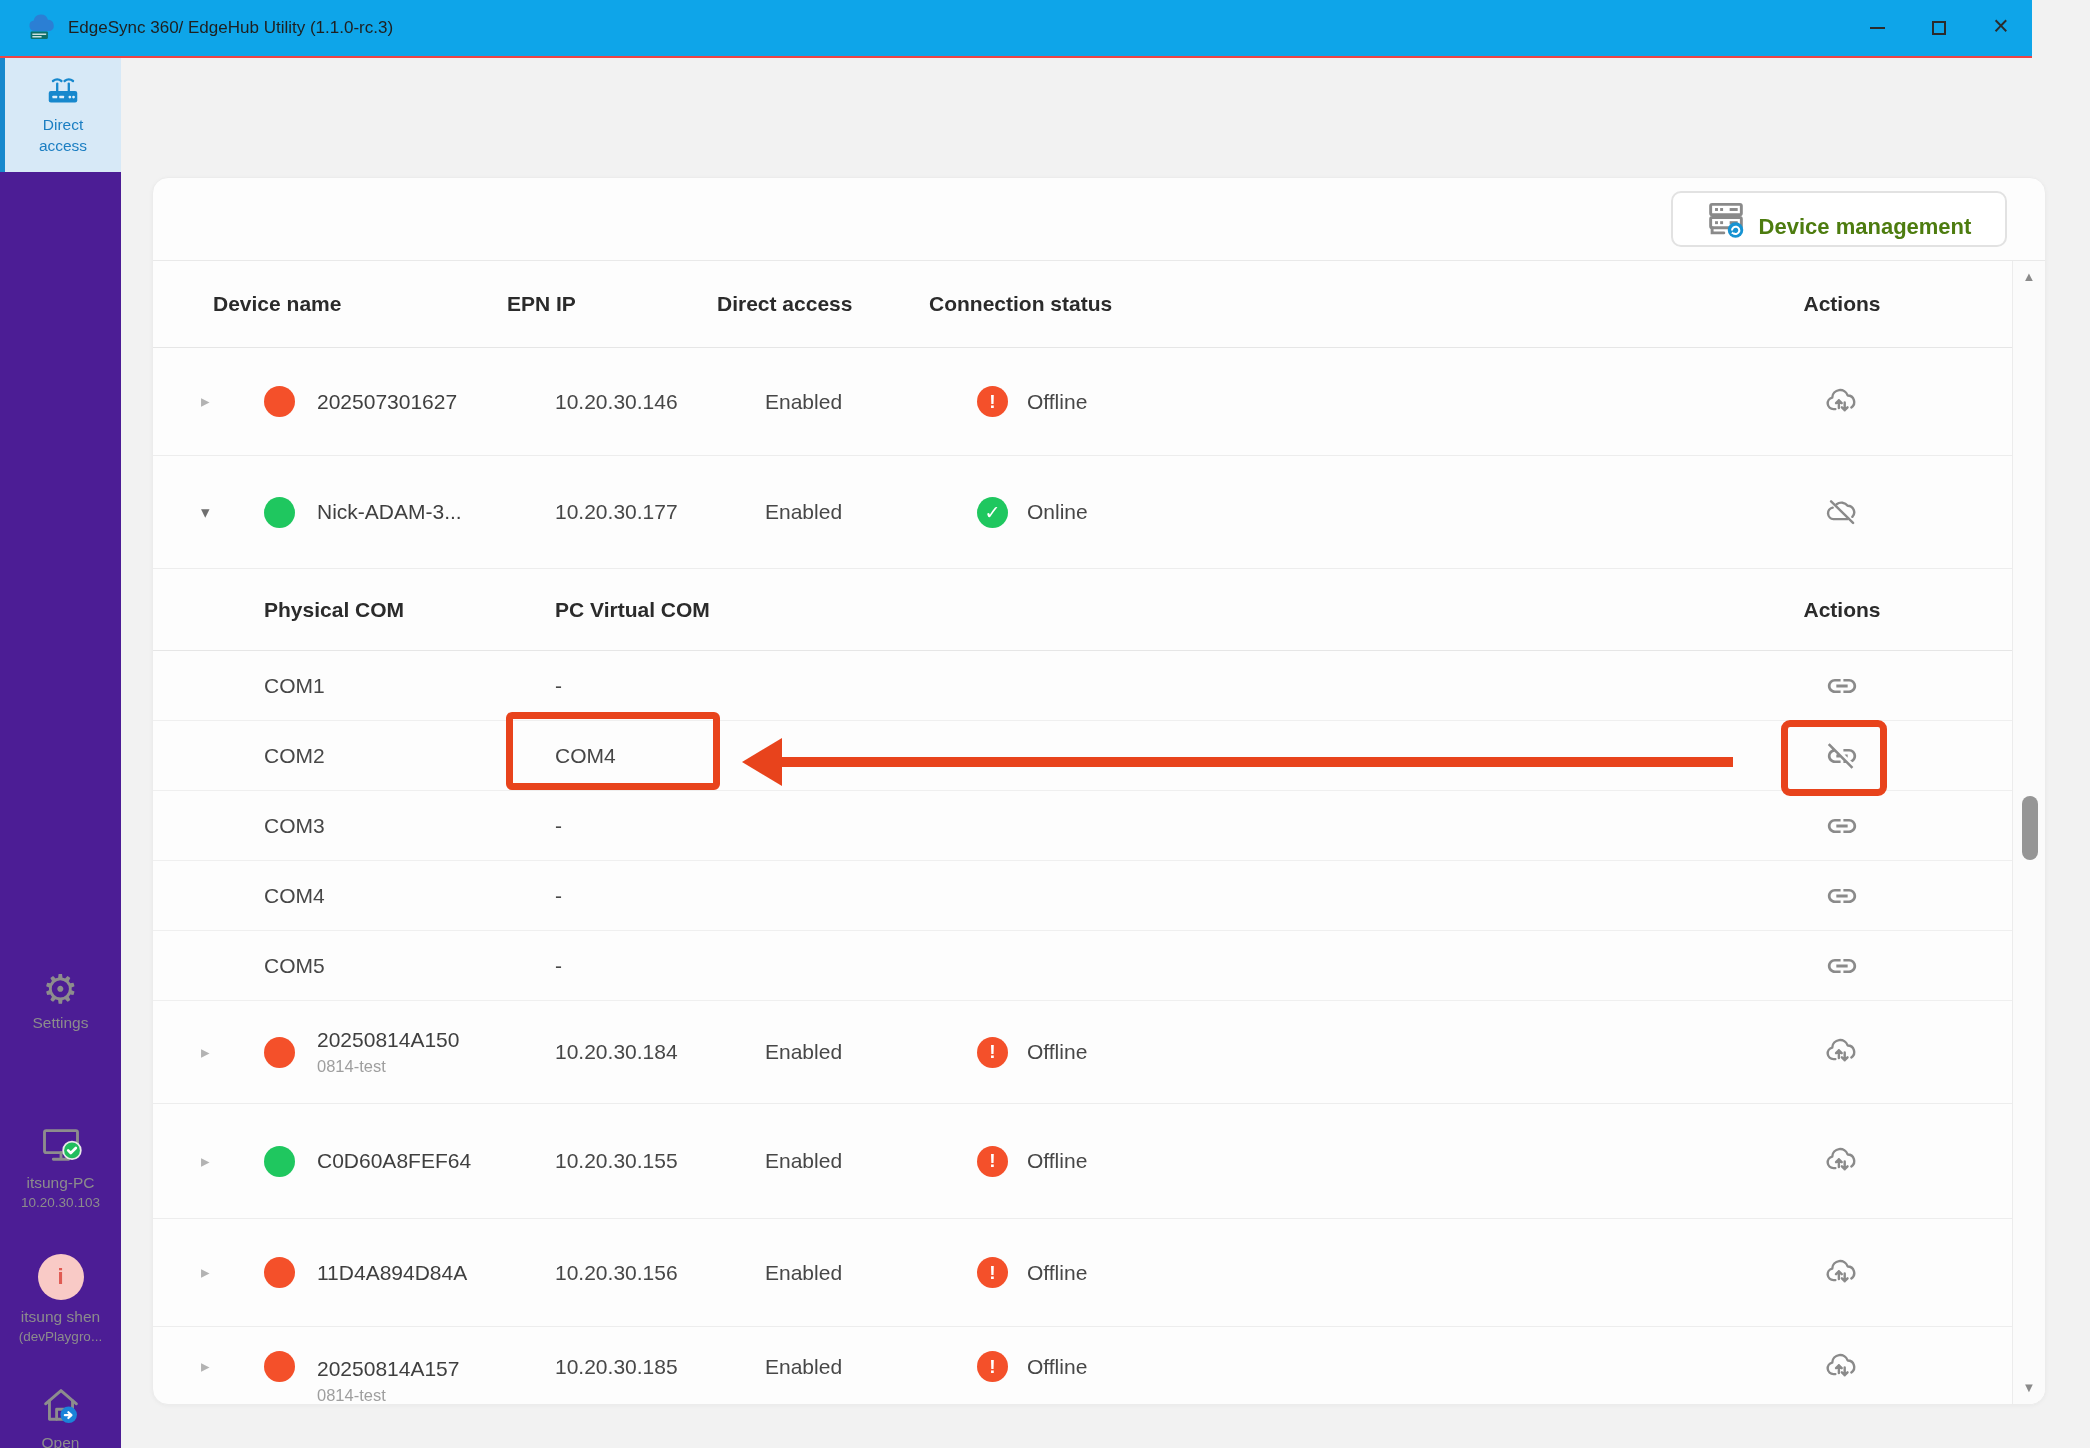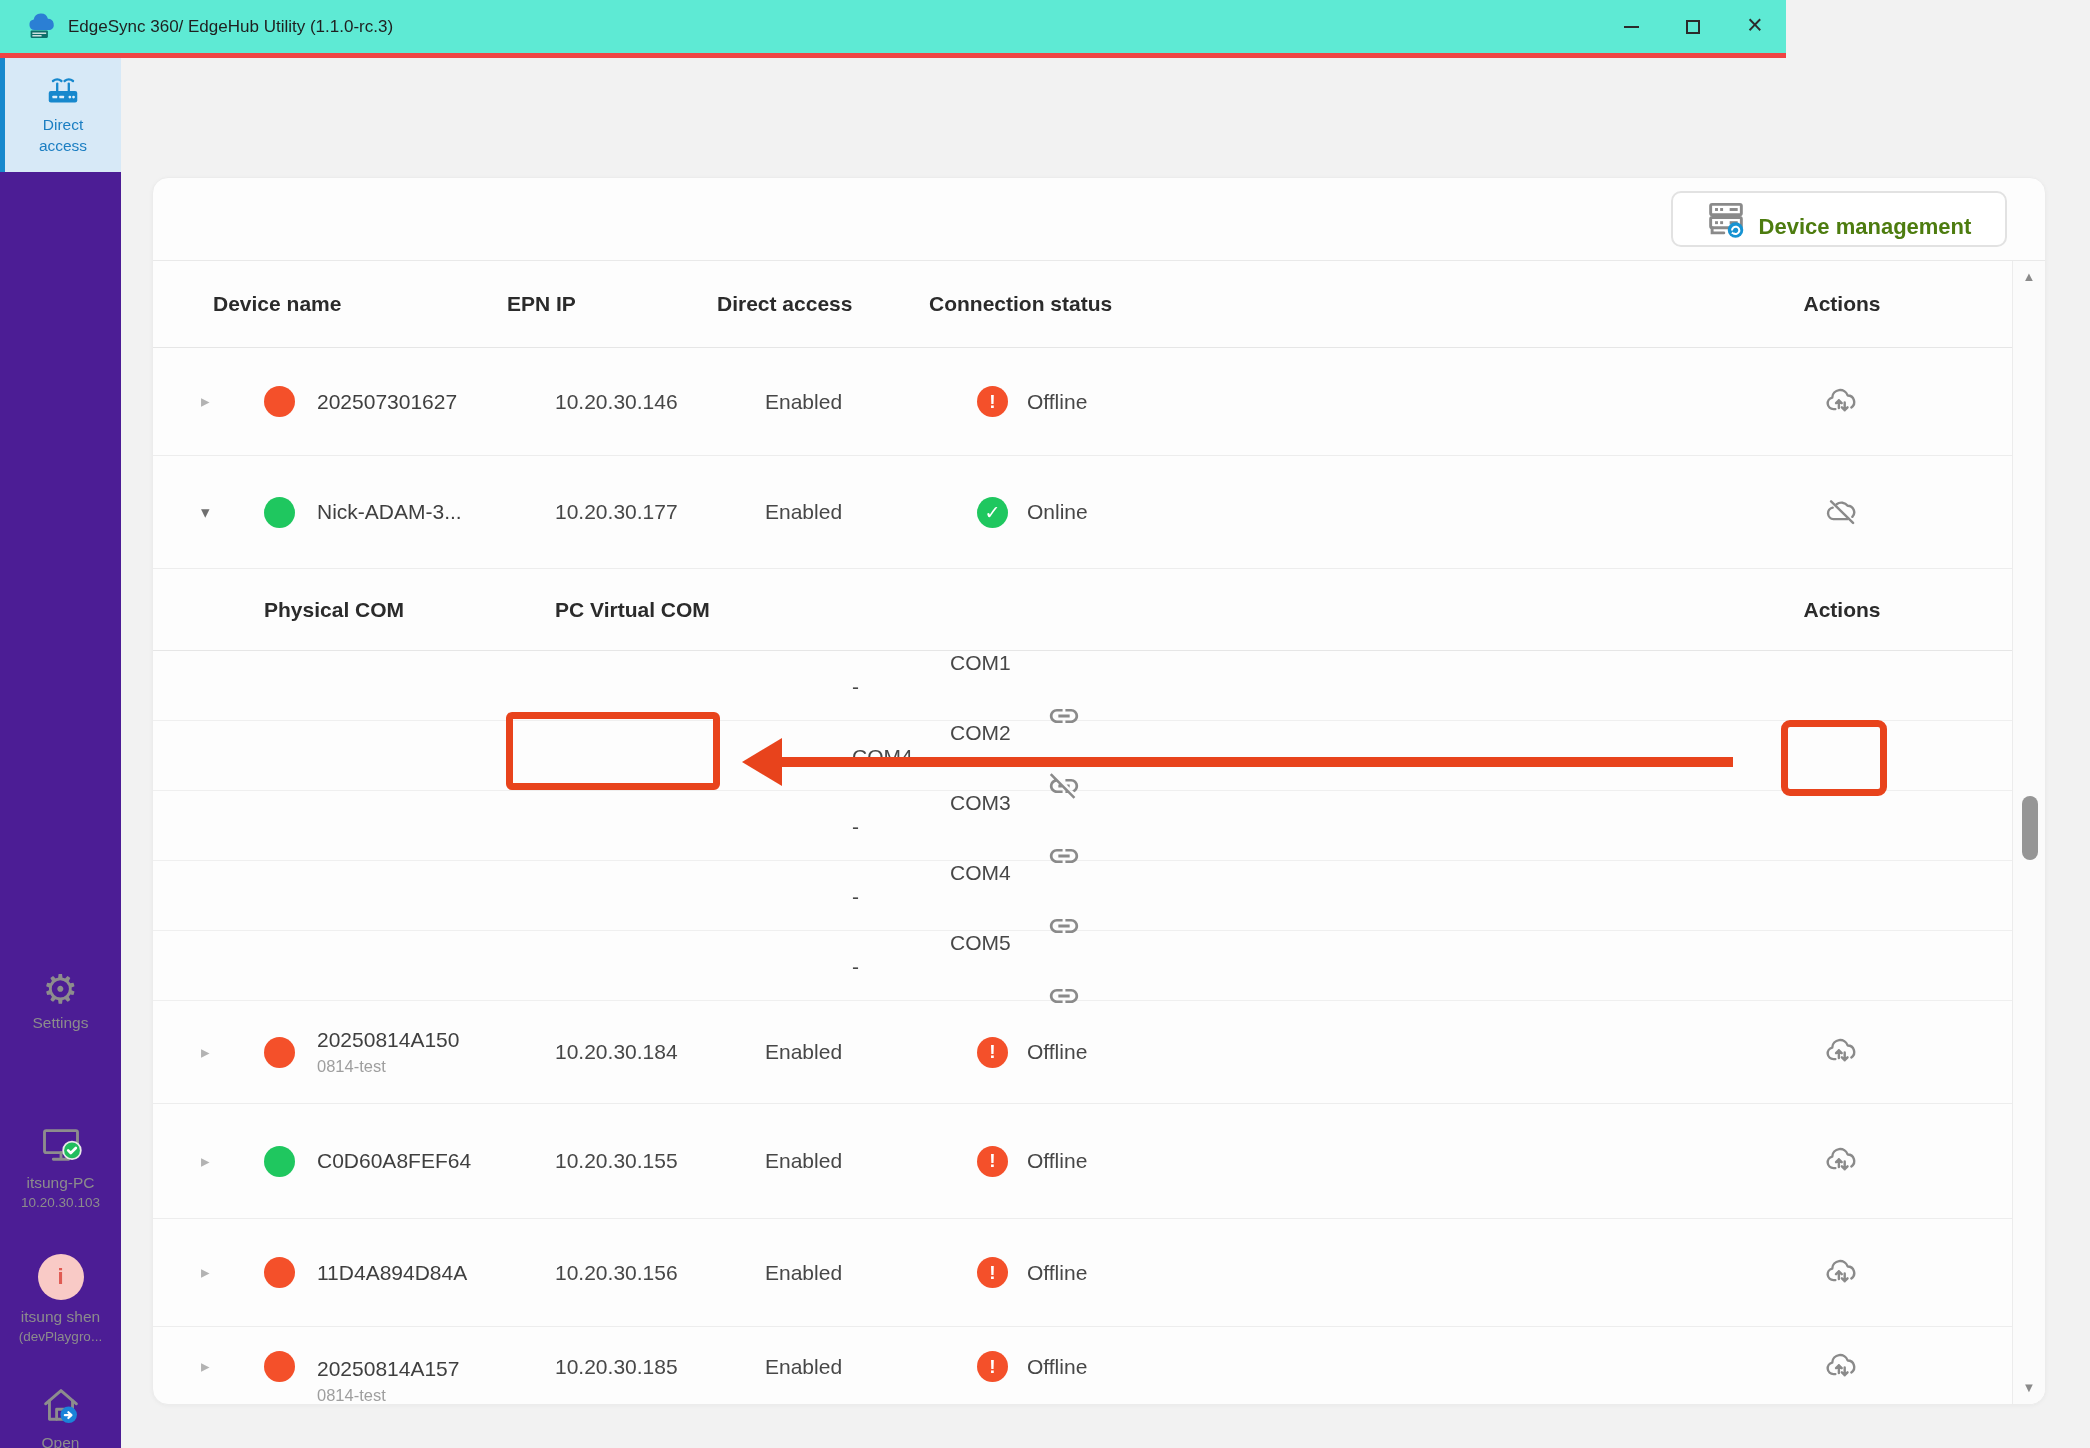--- a/index.html
+++ b/index.html
@@ -3,22 +3,22 @@
 <meta charset="utf-8">
 <style>
   * { margin:0; padding:0; box-sizing:border-box; }
   html,body { width:2090px; height:1448px; }
   body {
     font-family:"Liberation Sans","DejaVu Sans",sans-serif;
     position:relative; overflow:hidden; background:#f2f2f2; color:#3c3c3c;
   }
 
   
-  .titlebar { position:absolute; left:0; top:0; width:1786px; height:58px;
-    background:#5eead4; border-bottom:5px solid #ef4444;
+  .titlebar { position:absolute; left:0; top:0; width:2032px; height:58px;
+    background:#0ea5e9; border-bottom:2px solid #ef4444;
     display:flex; align-items:center; }
   .titlebar .logo { width:30px; height:30px; margin-left:26px; }
   .titlebar .title { margin-left:12px; font-size:17px; color:#1f1f1f; }
   .win-controls { margin-left:auto; display:flex; align-items:center; height:100%; }
   .win-btn { width:62px; height:100%; display:flex; align-items:center; justify-content:center; cursor:pointer; }
   .glyph-min { width:15px; height:2px; background:#2b2b2b; }
   .glyph-max { width:14px; height:14px; border:2px solid #2b2b2b; }
   .glyph-close { font-size:27px; color:#2b2b2b; line-height:1; margin-top:-3px; }
 
   
@@ -93,21 +93,21 @@
 
   .r0 { height:108px; } .r1 { height:113px; }
   .r2 { height:103px; } .r3 { height:115px; } .r4 { height:108px; } .r5 { height:79px; border-bottom:none; }
 
   
   .sub-head { height:82px; display:flex; align-items:center; padding-left:48px; padding-right:85px;
     border-bottom:1px solid #e6e6e6; font-size:21px; font-weight:bold; color:#2b2b2b; }
   .sh-phys { width:291px; margin-left:63px; } .sh-virt { width:424px; }
   .sh-spacer { flex:1; } .sh-actions { width:170px; text-align:center; }
   .com-row { height:70px; display:flex; align-items:center; padding-left:48px; padding-right:85px;
-    border-bottom:1px solid #efefef; font-size:21px; color:#474747;flex-direction:column; }
+    border-bottom:1px solid #efefef; font-size:21px; color:#474747; }
   .c-phys { width:291px; margin-left:63px; } .c-virt { width:424px; }
   .c-spacer { flex:1; } .c-actions { width:170px; display:flex; justify-content:center; }
 
   
   .scroll-track { position:absolute; top:83px; right:0; bottom:0; width:33px;
     background:#fbfbfb; border-left:1px solid #ececec; }
   .scroll-arrow { position:absolute; left:0; width:32px; text-align:center;
     color:#8a8a8a; font-size:13px; cursor:pointer; }
   .sa-up { top:8px; } .sa-down { bottom:9px; }
   .scroll-thumb { position:absolute; right:7px; top:535px; width:16px; height:64px;

